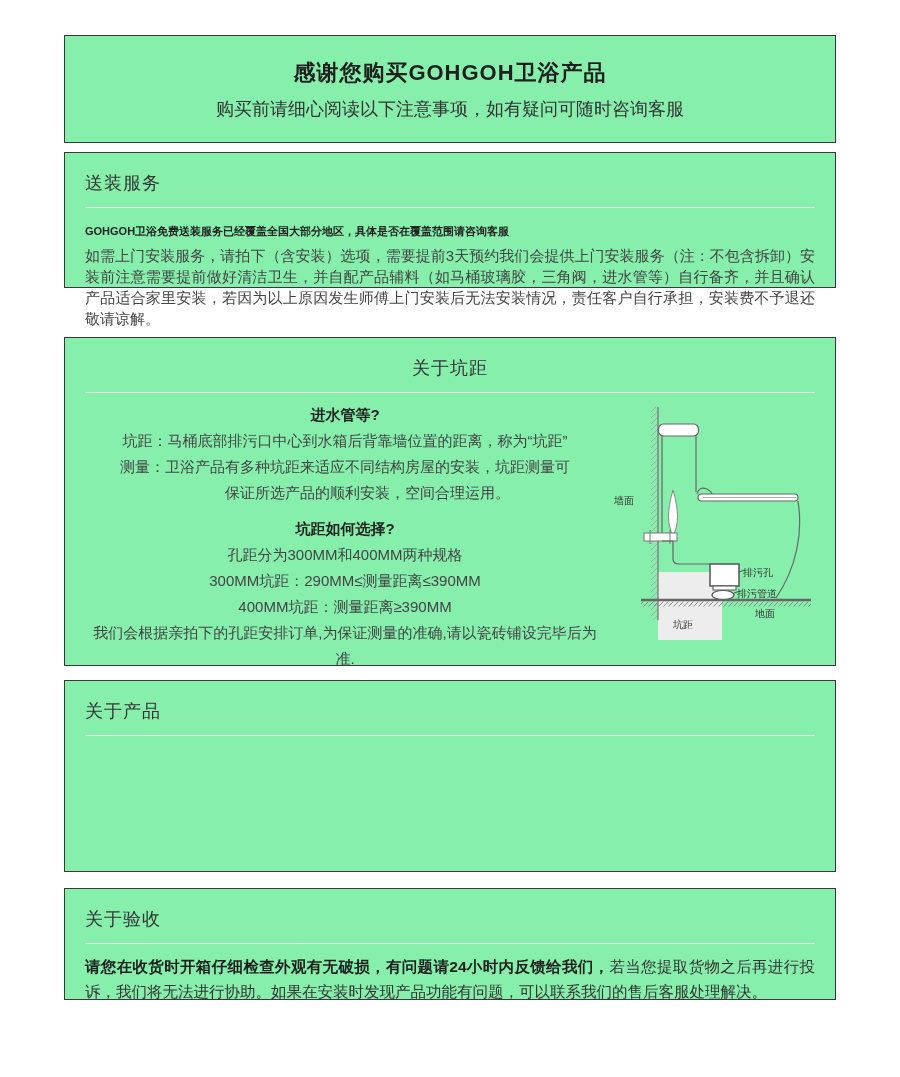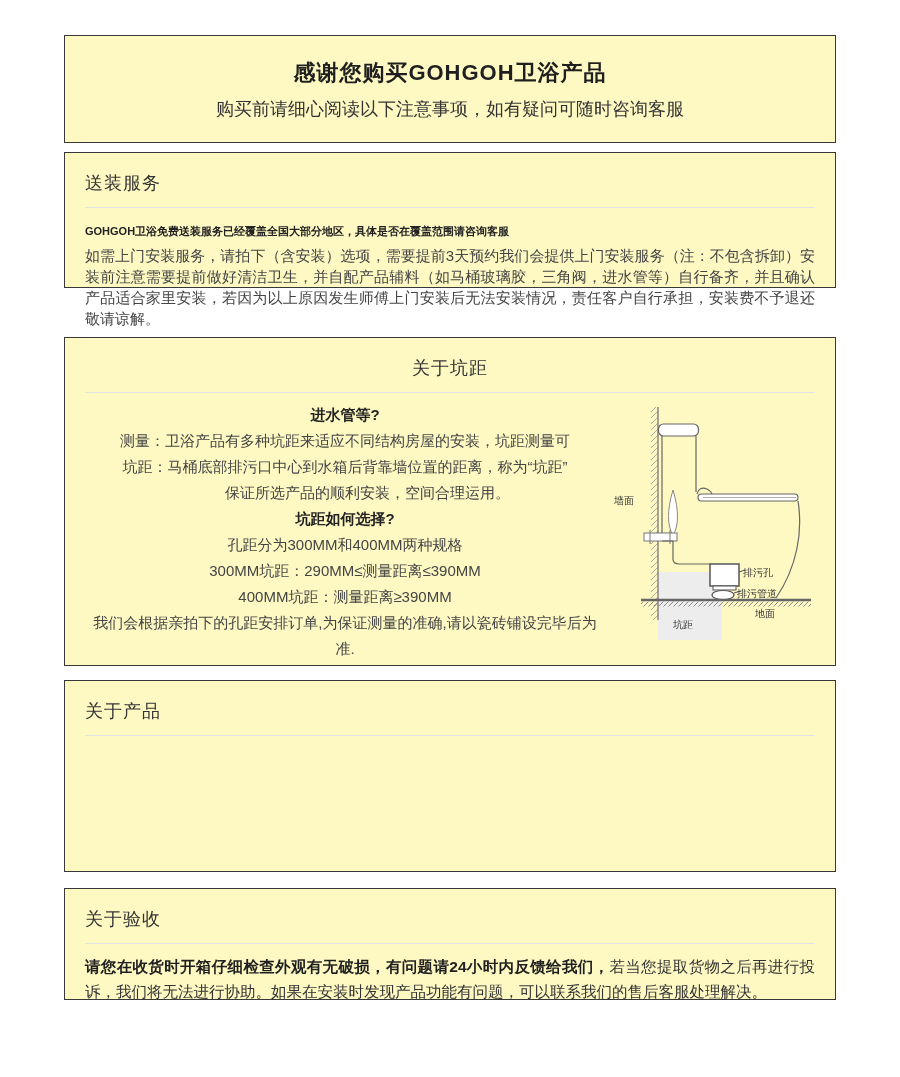--- a/index.html
+++ b/index.html
@@ -4,21 +4,21 @@
 <style>
   * { margin:0; padding:0; box-sizing:border-box; }
   html,body { background:#fff; }
   body {
     width:900px; height:1077px; position:relative; overflow:hidden;
     font-family:"Liberation Sans","DejaVu Sans",sans-serif;
     color:#444;
   }
   .box {
     position:absolute; left:64px; width:772px;
-    border:1px solid #383838; background:#fef9c3;
+    border:1px solid #383838; background:#86efac;
   }
   .sec-title {
     padding:18px 20px 0; font-size:18px; line-height:24px; color:#333;
     font-weight:400; letter-spacing:1px;
   }
   .divider { margin:12px 20px 0; border-top:1px solid #e2e2e2; height:0; }
 
   
   #thanks { top:35px; height:108px; text-align:center; }
   .thanks-title { margin-top:24px; font-size:22px; line-height:26px; font-weight:700; color:#1f1f1f; letter-spacing:1px; }
@@ -26,21 +26,21 @@
 
   
   #delivery { top:152px; height:136px; }
   .lead { margin:12px 20px 0; font-size:11px; line-height:22px; font-weight:700; color:#222; }
   .para { margin:3px 20px 0; font-size:15px; line-height:21px; color:#444; text-align:justify; }
 
   
   #pit { top:337px; height:329px;text-align:center; }
   .pit-text { position:absolute; left:20px; top:64px; width:520px; font-size:15px; line-height:26px; color:#444; }
   .pit-q { font-weight:700; color:#222; }
-  .pit-q.second { }
+  .pit-q.second { margin-top:10px; }
   .pit-indent { padding-left:45px; }
   .pit-note { letter-spacing:0; }
 
   .diagram { position:absolute; left:548px; top:64px; width:205px; height:252px; }
   .diagram svg { position:absolute; left:0; top:0; }
   .dlabel { position:absolute; font-size:10px; line-height:18px; color:#333; white-space:nowrap; }
   .dl-wall  { left:1px;  top:90px; }
   .dl-hole  { left:130px; top:162px; }
   .dl-pipe  { left:124px; top:183px; }
   .dl-ground{ left:142px; top:203px; }
@@ -70,22 +70,22 @@
   <div class="lead">GOHGOH卫浴免费送装服务已经覆盖全国大部分地区，具体是否在覆盖范围请咨询客服</div>
   <div class="para">如需上门安装服务，请拍下（含安装）选项，需要提前3天预约我们会提供上门安装服务（注：不包含拆卸）安装前注意需要提前做好清洁卫生，并自配产品辅料（如马桶玻璃胶，三角阀，进水管等）自行备齐，并且确认产品适合家里安装，若因为以上原因发生师傅上门安装后无法安装情况，责任客户自行承担，安装费不予退还敬请谅解。</div>
 </section>
 
 <section class="box" id="pit">
   <div class="sec-title">关于坑距</div>
   <div class="divider"></div>
 
   <div class="pit-text">
     <div class="pit-q">进水管等?</div>
+    <div>坑距：马桶底部排污口中心到水箱后背靠墙位置的距离，称为“坑距”</div>
     <div>测量：卫浴产品有多种坑距来适应不同结构房屋的安装，坑距测量可</div>
-    <div>坑距：马桶底部排污口中心到水箱后背靠墙位置的距离，称为“坑距”</div>
     <div class="pit-indent">保证所选产品的顺利安装，空间合理运用。</div>
     <div class="pit-q second">坑距如何选择?</div>
     <div>孔距分为300MM和400MM两种规格</div>
     <div>300MM坑距：290MM≤测量距离≤390MM</div>
     <div>400MM坑距：测量距离≥390MM</div>
     <div class="pit-note">我们会根据亲拍下的孔距安排订单,为保证测量的准确,请以瓷砖铺设完毕后为准.</div>
   </div>
 
   <div class="diagram">
     <svg width="205" height="252" viewBox="0 0 205 252">

